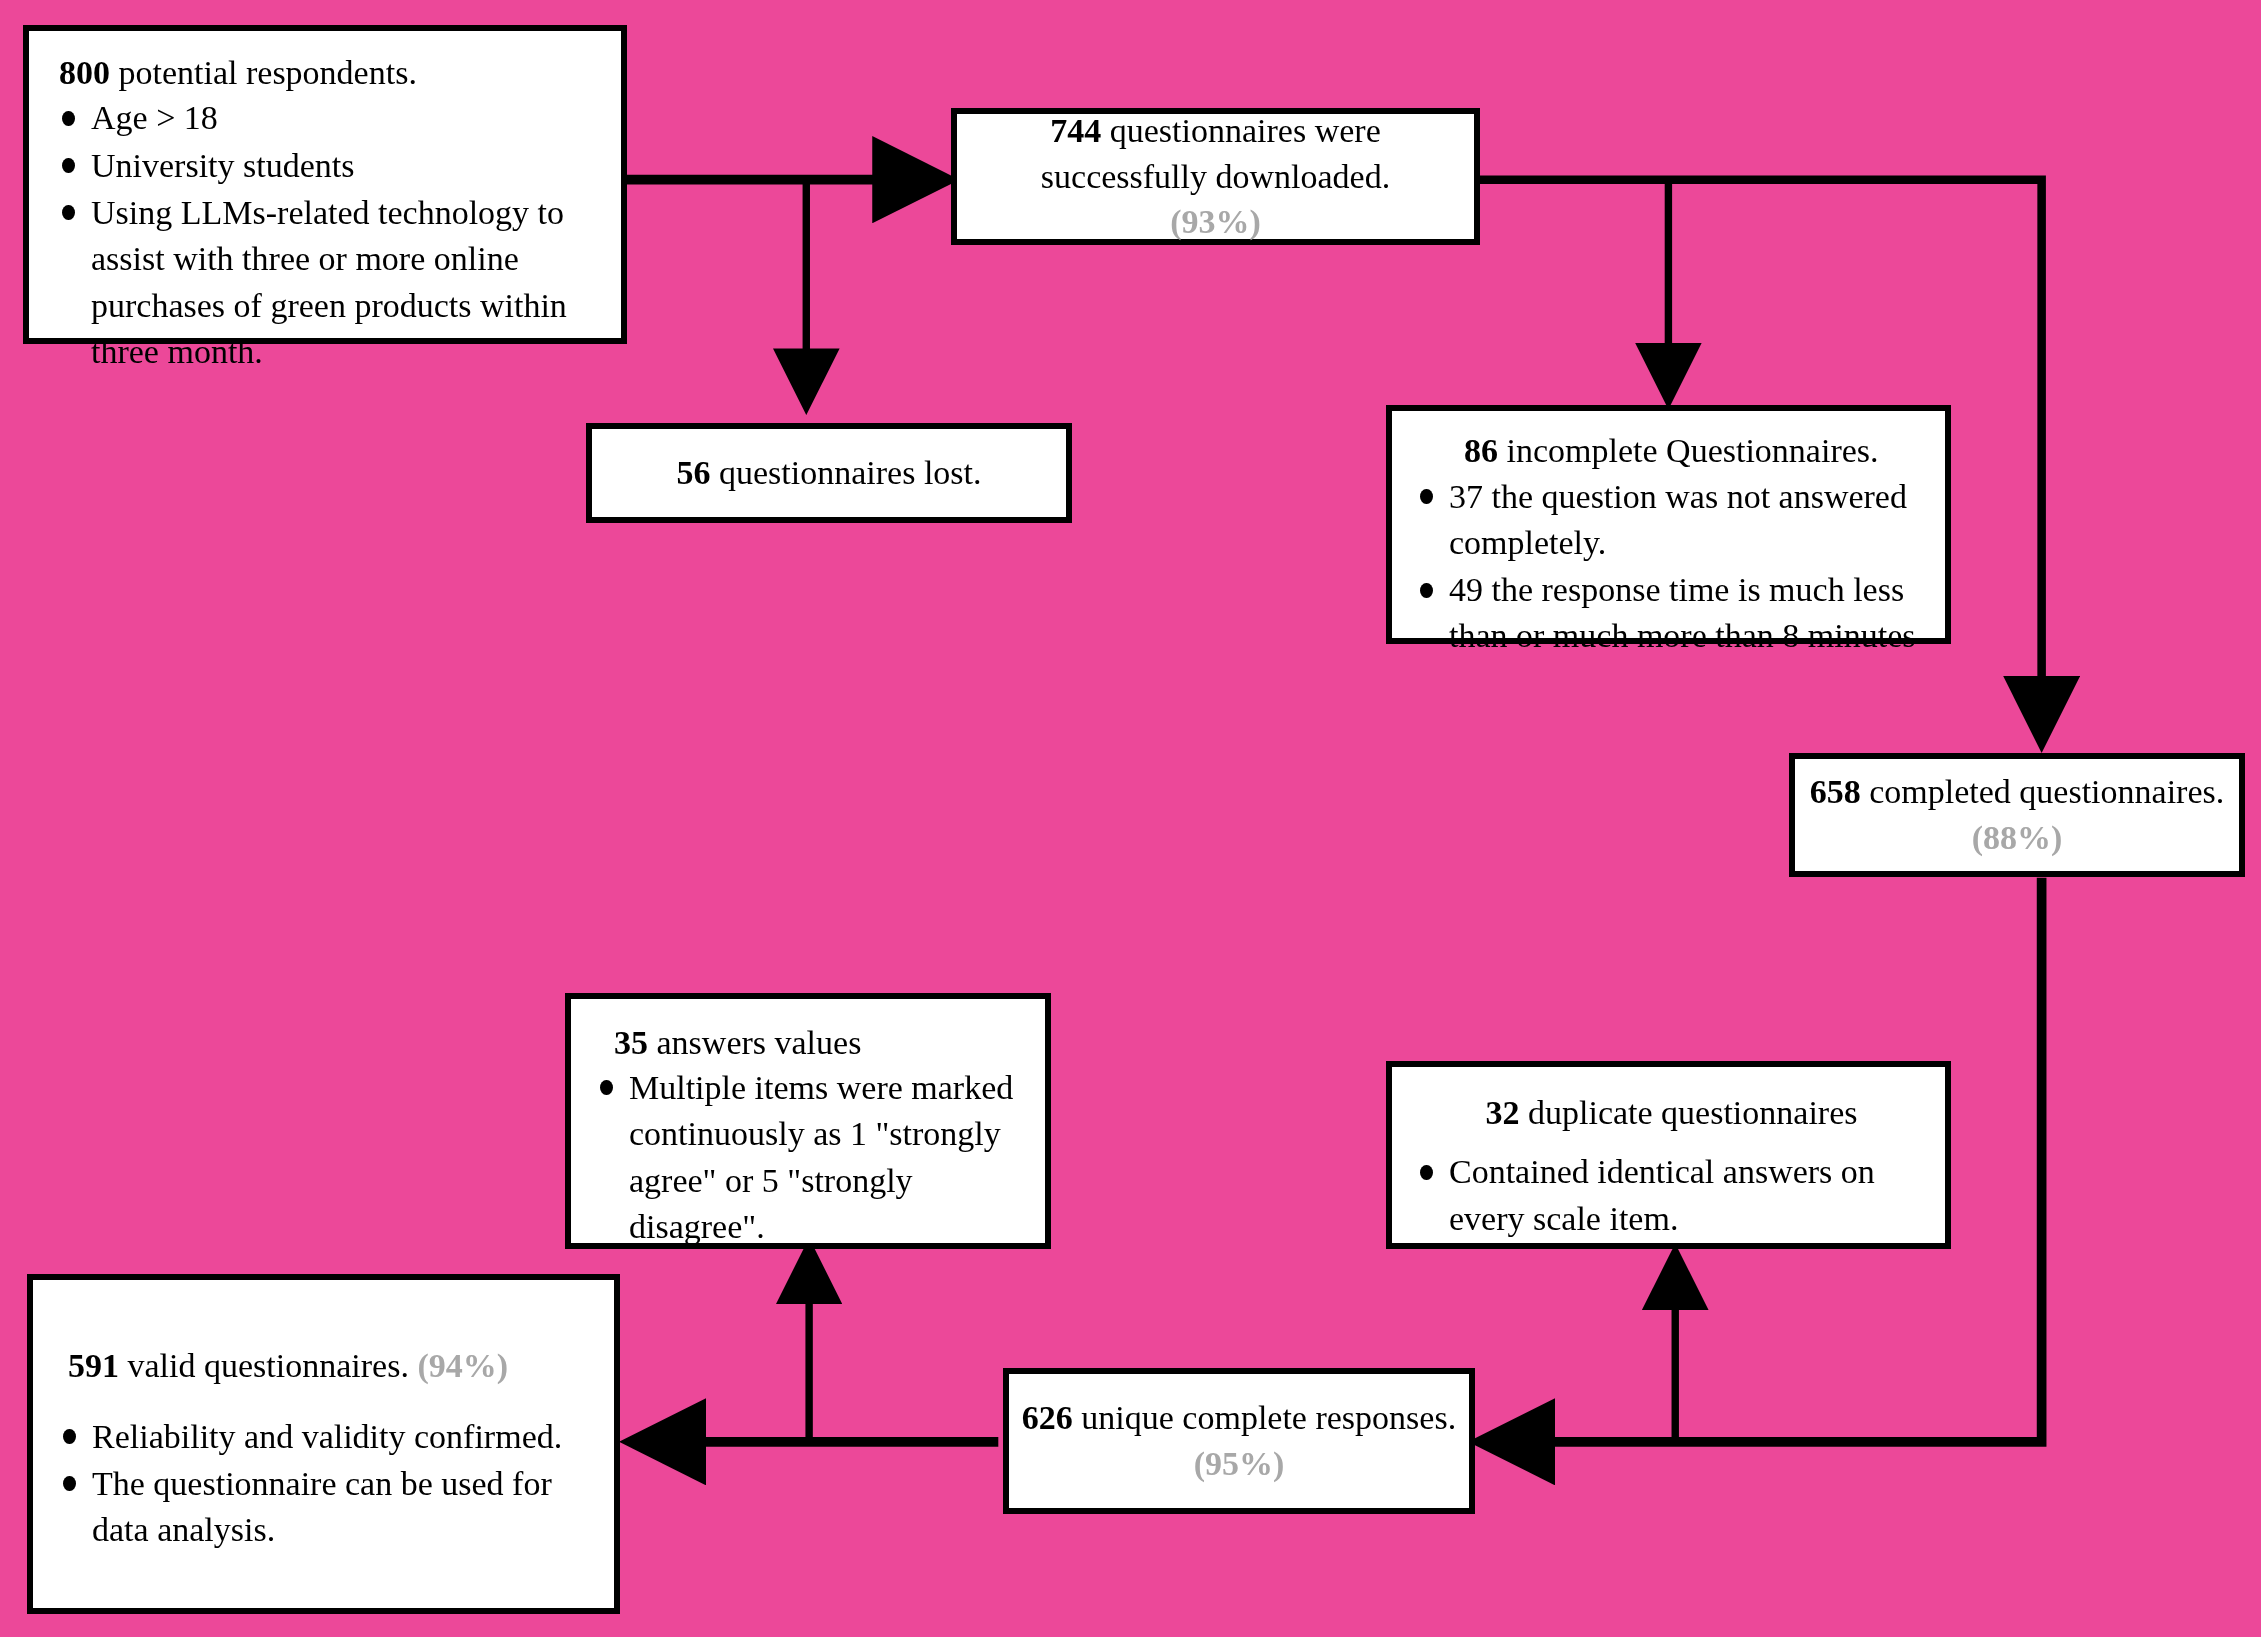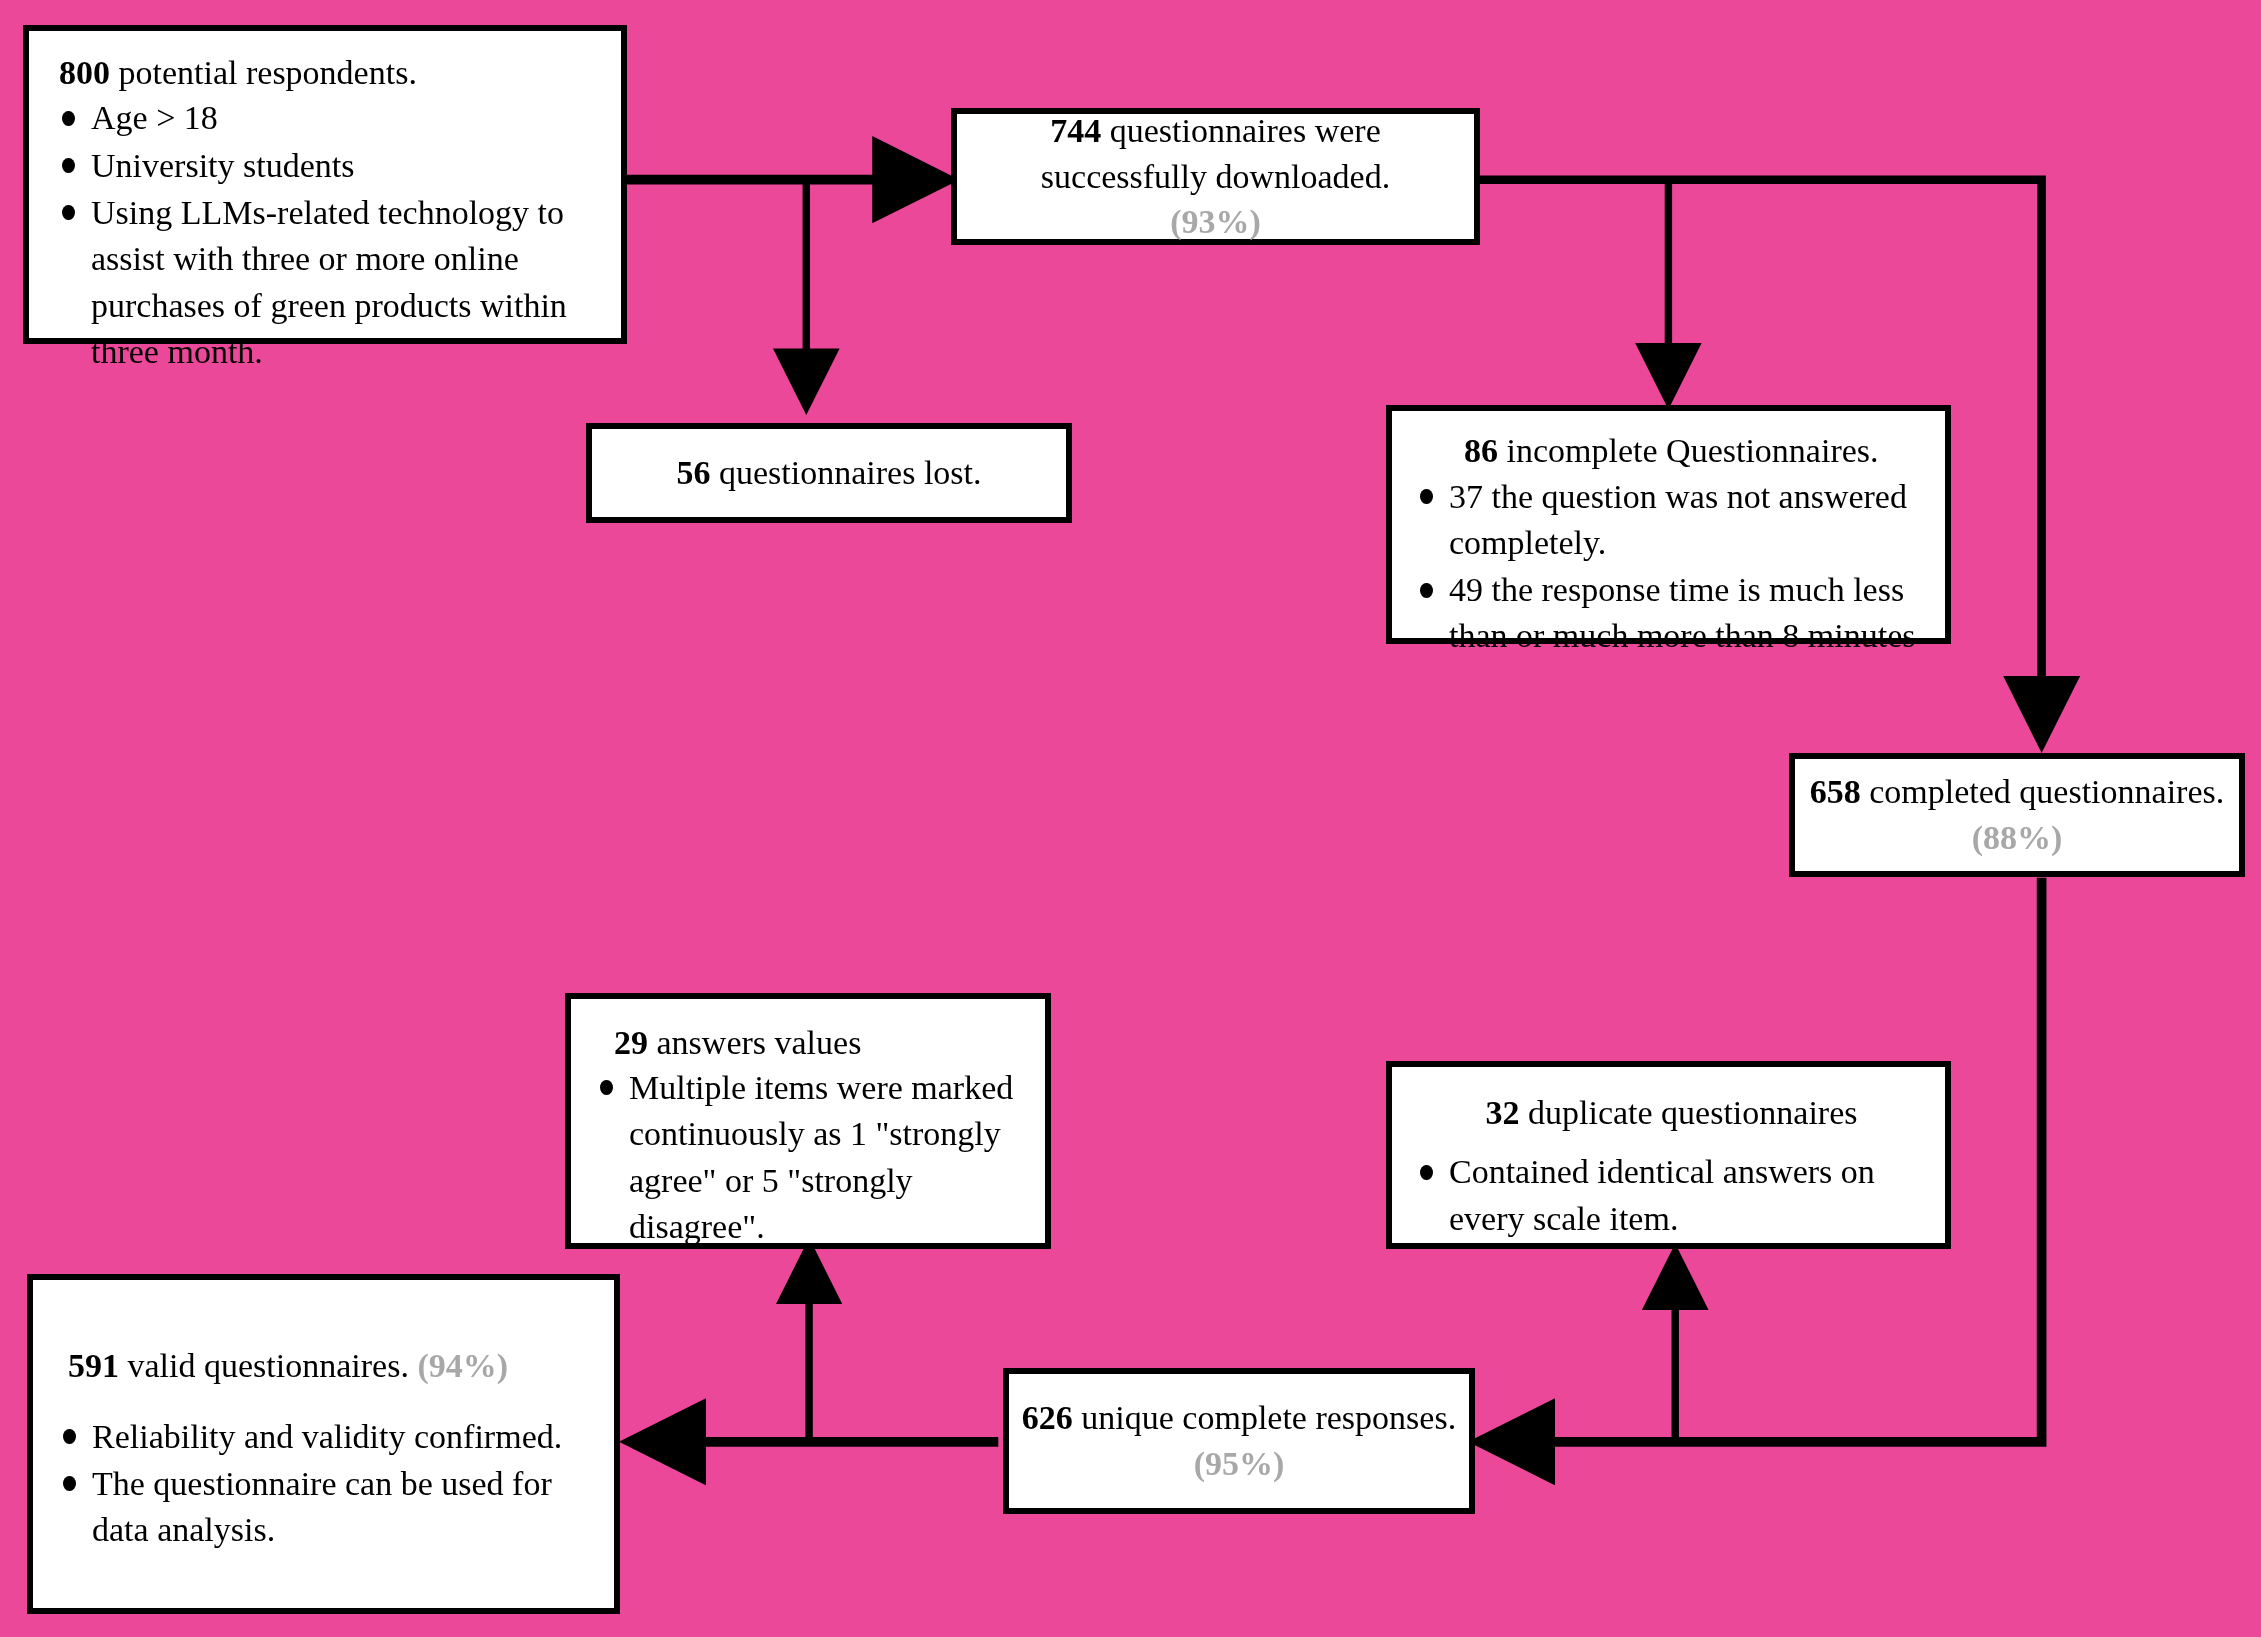--- a/index.html
+++ b/index.html
@@ -179,21 +179,21 @@
       <div class="headline center">
         <span class="num">658</span><span> completed questionnaires.</span>
       </div>
       <div class="pct-line">(88%)</div>
     </div>
   </div>
 
   <div class="node" style="left:565px; top:993px; width:486px; height:256px;">
     <div class="node-inner topalign" style="padding:20.5px 17px 0 26px;">
       <div class="headline" style="padding-left:17px;">
-        <span class="num">29</span><span> answers values</span>
+        <span class="num">35</span><span> answers values</span>
       </div>
       <div class="gap-md"></div>
       <ul class="bullets">
         <li>Multiple items were marked continuously as 1 "strongly agree" or 5 "strongly disagree".</li>
       </ul>
     </div>
   </div>
 
   <div class="node" style="left:1386px; top:1061px; width:565px; height:188px;">
     <div class="node-inner topalign" style="padding:23px 19px 0 25px;border-radius:31px;">

